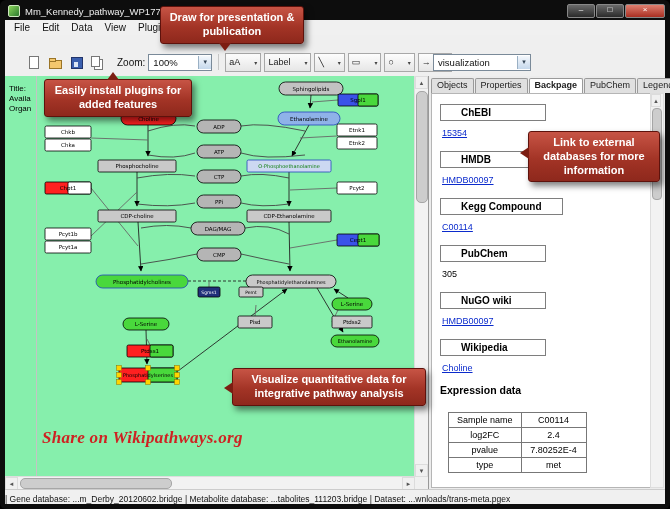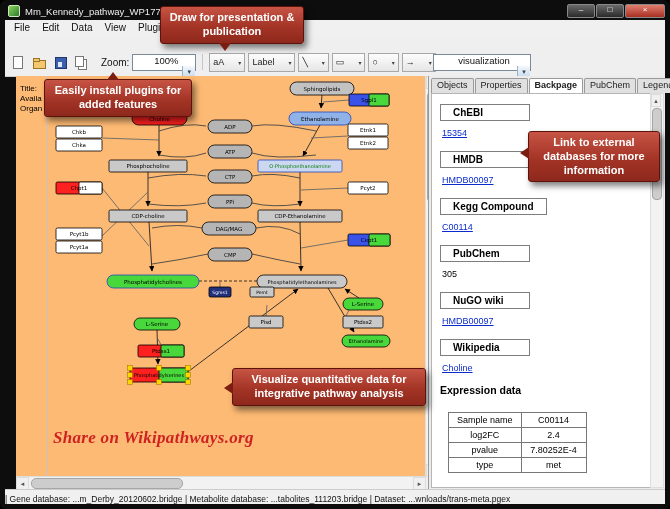--- a/index.html
+++ b/index.html
@@ -11,38 +11,38 @@
   .app-icon{width:10px;height:10px;margin:0 5px 0 3px;background:linear-gradient(135deg,#8ad45a,#2d7a2f);border-radius:2px;border:1px solid #cfe8c0;}
   .title-text{white-space:nowrap;overflow:hidden;max-width:360px;}
   .win-buttons{margin-left:auto;display:flex;gap:1px;}
   .win-btn{width:26px;height:12px;background:linear-gradient(#6a6a6a,#2a2a2a);border:1px solid #888;border-radius:2px;color:#fff;font-size:8px;line-height:10px;text-align:center;}
   .win-btn.close{width:38px;background:linear-gradient(#e08070,#a92f22);}
 
   
   .menubar{position:absolute;top:20px;left:5px;right:5px;height:15px;background:#f0f0f0;display:flex;align-items:center;padding-left:3px;font-size:10px;color:#111;}
   .menu-item{padding:1px 6px;}
   .toolbar{position:absolute;top:35px;left:5px;right:5px;height:41px;background:#efefef;border-bottom:1px solid #cfcfcf;}
-  .toolbar-row{position:absolute;left:4px;bottom:4px;height:20px;display:flex;align-items:center;gap:3px;}
+  .toolbar-row{position:absolute;left:20px;bottom:4px;height:20px;display:flex;align-items:center;gap:3px;}
   .sep{width:1px;height:16px;background:#c6c6c6;margin:0 3px;}
   .fi{width:16px;height:17px;position:relative;border:1px solid transparent;}
   .fi-page::before{content:"";position:absolute;left:3px;top:2px;width:8px;height:11px;background:#fff;border:1px solid #777;}
   .fi-open::before{content:"";position:absolute;left:2px;top:6px;width:11px;height:7px;background:#f3c76d;border:1px solid #9a7427;}
   .fi-open::after{content:"";position:absolute;left:2px;top:4px;width:5px;height:2px;background:#f3c76d;border:1px solid #9a7427;}
   .fi-save::before{content:"";position:absolute;left:3px;top:3px;width:10px;height:10px;background:#3a5fae;border:1px solid #22346a;}
   .fi-save::after{content:"";position:absolute;left:6px;top:8px;width:4px;height:5px;background:#dce6f5;}
   .fi-copy::before{content:"";position:absolute;left:2px;top:2px;width:7px;height:9px;background:#fff;border:1px solid #777;box-shadow:3px 3px 0 -1px #fff,3px 3px 0 0 #777;}
   .zoom-label{font-size:10px;margin-left:8px;color:#111;}
-  .combo{height:15px;background:#fff;border:1px solid #7a8a99;font-size:9.5px;display:flex;align-items:center;padding:0 0 0 4px;color:#111;flex-direction:column;}
+  .combo{height:15px;background:#fff;border:1px solid #7a8a99;font-size:9.5px;display:flex;align-items:center;padding:0 0 0 4px;color:#111;}
   .combo .dd{width:12px;height:13px;background:linear-gradient(#f4f8fc,#c6d8ec);border-left:1px solid #9ab0c4;font-size:7px;text-align:center;line-height:12px;margin-left:4px;color:#345;}
   .tool-btn{height:17px;border:1px solid #a8a8a8;background:linear-gradient(#fdfdfd,#e6e6e6);font-size:9px;display:flex;align-items:center;padding:0 3px;gap:14px;color:#222;}
   .tool-btn .dd{font-size:6px;color:#444;}
   .vis-combo{position:absolute;left:428px;bottom:5px;width:92px;}
 
   
-  .canvas-area{position:absolute;top:76px;left:16px;width:423px;bottom:19px;background:#fdba74;overflow:hidden;}
+  .canvas-area{position:absolute;top:76px;left:5px;width:423px;bottom:19px;background:#86efac;overflow:hidden;}
   .meta-labels{position:absolute;left:4px;top:8px;font-size:8px;line-height:10px;color:#000;}
   .board-divider{position:absolute;left:31px;top:0;bottom:13px;width:1px;background:#c4c4c4;}
   svg.pathway{position:absolute;left:32px;top:0;width:379px;height:400px;}
   svg text{font-family:"DejaVu Sans",sans-serif;}
   .share{position:absolute;left:37px;top:352px;font-size:17px;font-style:italic;font-weight:bold;color:#ce2222;font-family:"Liberation Serif",serif;letter-spacing:.3px;z-index:30;}
 
   
   .vscroll{position:absolute;right:0;top:0;width:13px;bottom:13px;background:#f2f2f2;border-left:1px solid #ddd;}
   .hscroll{position:absolute;left:0;right:13px;bottom:0;height:13px;background:#f2f2f2;border-top:1px solid #ddd;display:flex;}
   .sc-btn{width:13px;height:13px;font-size:6px;text-align:center;line-height:13px;color:#555;background:#f0f0f0;border:1px solid #dcdcdc;box-sizing:border-box;flex:0 0 auto;}
@@ -54,21 +54,21 @@
 
   
   .side-panel{position:absolute;top:76px;left:428px;right:5px;bottom:19px;background:#ececec;border-left:1px solid #999;}
   .tabs{display:flex;gap:1px;padding:2px 2px 0 2px;height:15px;font-size:9px;}
   .tab{background:#e0e0e0;border:1px solid #9a9a9a;border-bottom:none;border-radius:2px 2px 0 0;padding:1px 5px;color:#222;}
   .tab.active{background:#fff;font-weight:bold;}
   .panel-body{position:absolute;top:17px;left:2px;right:13px;bottom:2px;background:#fff;border:1px solid #b5b5b5;overflow:hidden;padding:8px 0 0 8px;}
   .panel-scroll{position:absolute;top:17px;right:1px;width:12px;bottom:2px;background:#f2f2f2;border:1px solid #ddd;}
   .p-thumb{position:absolute;left:1px;top:14px;width:8px;height:90px;background:#cdcdcd;border:1px solid #a6a6a6;border-radius:4px;}
   .bp-section{margin-bottom:11px;}
-  .bp-header{display:inline-block;border:1px solid #7e7e7e;padding:2px 12px;font-size:10px;font-weight:bold;min-width:64px;background:#fff;color:#000;}
+  .bp-header{display:inline-block;border:1px solid #7e7e7e;padding:2px 20px;font-size:10px;font-weight:bold;min-width:64px;background:#fff;color:#000;}
   .bp-link{color:#0b2bcc;text-decoration:underline;font-size:9px;margin:7px 0 0 2px;cursor:pointer;}
   .bp-value{font-size:9px;margin:7px 0 0 2px;color:#000;}
   .exp-heading{font-weight:bold;font-size:10.5px;margin:2px 0 16px 0;color:#000;}
   .exp-geneid{font-weight:bold;font-size:9px;margin-bottom:5px;color:#000;}
   table.exp{border-collapse:collapse;font-size:9px;margin-left:8px;color:#000;}
   table.exp td{border:1px solid #777;padding:2px 8px;text-align:center;min-width:48px;}
 
   
   .statusbar{position:absolute;left:5px;right:5px;bottom:5px;height:14px;background:#f0f0f0;font-size:8.5px;display:flex;align-items:flex-end;padding-left:0;color:#111;border-top:1px solid #ccc;white-space:nowrap;overflow:hidden;}
 

